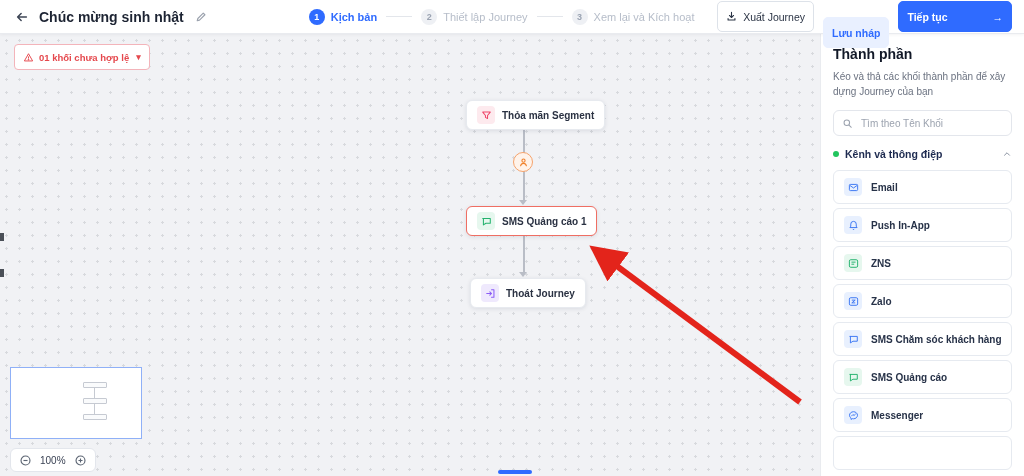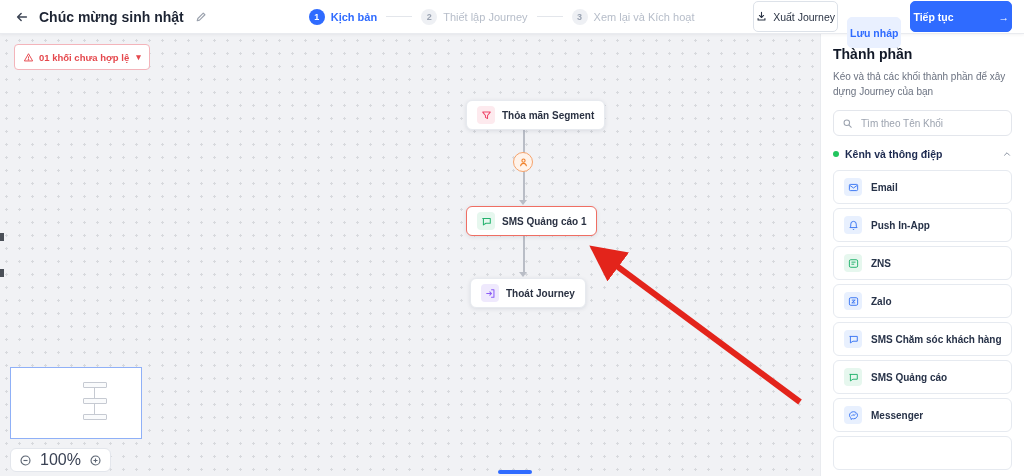--- a/index.html
+++ b/index.html
@@ -30,21 +30,21 @@
     background:#eef0f4; color:#9aa3b2;
   }
   .step-label { font-size:11px; color:#b6bdc9; white-space:nowrap; }
   .step.active .step-circle { background:#2f6bff; color:#fff; }
   .step.active .step-label { color:#2f6bff; font-weight:bold; }
   .step-dash { width:26px; height:1px; background:#e3e6eb; }
 
   .topbar-right { margin-left:auto; display:flex; gap:9px; align-items:center; }
   .btn {
     height:31px; border-radius:5px; display:flex; align-items:center; gap:6px;
-    font-size:10.5px; padding:0 2px; cursor:pointer; white-space:nowrap;
+    font-size:10.5px; padding:0 8px; cursor:pointer; white-space:nowrap;
   }
   .btn-outline { background:#fff; border:1px solid #dde2e9; color:#2b3445; }
   .btn-soft { background:#e9f0ff; border:1px solid #e9f0ff; color:#2f6bff; font-weight:bold;margin-top:32px; }
   .btn-primary { background:#2f6bff; border:1px solid #2f6bff; color:#fff; font-weight:bold;gap:45px; }
 
   
   .main { flex:1; display:flex; min-height:0; }
 
   .canvas {
     flex:1; position:relative; overflow:hidden;
@@ -90,21 +90,21 @@
     position:absolute; left:10px; top:333px; width:132px; height:72px; z-index:3;
     background:#fff; border:1px solid #8fb0f7; cursor:pointer;
   }
   .mini-node { position:absolute; left:72px; width:24px; height:6px; border:1px solid #c6cad2; background:#fafbfc; border-radius:1px; }
   .mini-line { position:absolute; left:83px; width:1px; background:#c6cad2; }
 
   .zoom-bar {
     position:absolute; left:10px; top:414px; height:24px; z-index:3;
     background:#fff; border:1px solid #e3e6ec; border-radius:6px;
     display:flex; align-items:center; gap:8px; padding:0 8px;
-    font-size:16px; color:#3a4254;
+    font-size:10px; color:#3a4254;
   }
   .zoom-icon { display:flex; align-items:center; color:#5b6472; cursor:pointer; }
 
   .hscroll { position:absolute; left:498px; bottom:2px; width:34px; height:4px; background:#2f6bff; border-radius:2px; z-index:4; cursor:pointer; }
   .edge-mark { position:absolute; left:0; width:4px; height:8px; background:#4a4f57; z-index:3; }
 
   .annot { position:absolute; left:0; top:0; z-index:6; pointer-events:none; }
 
   
   .sidebar {

